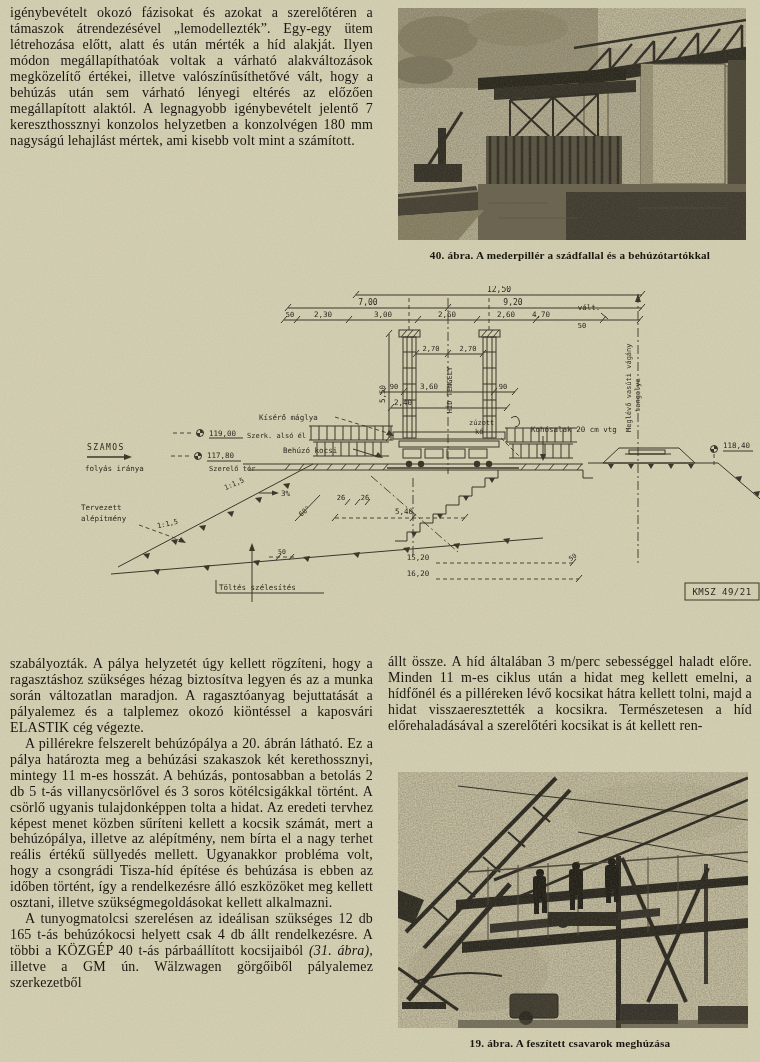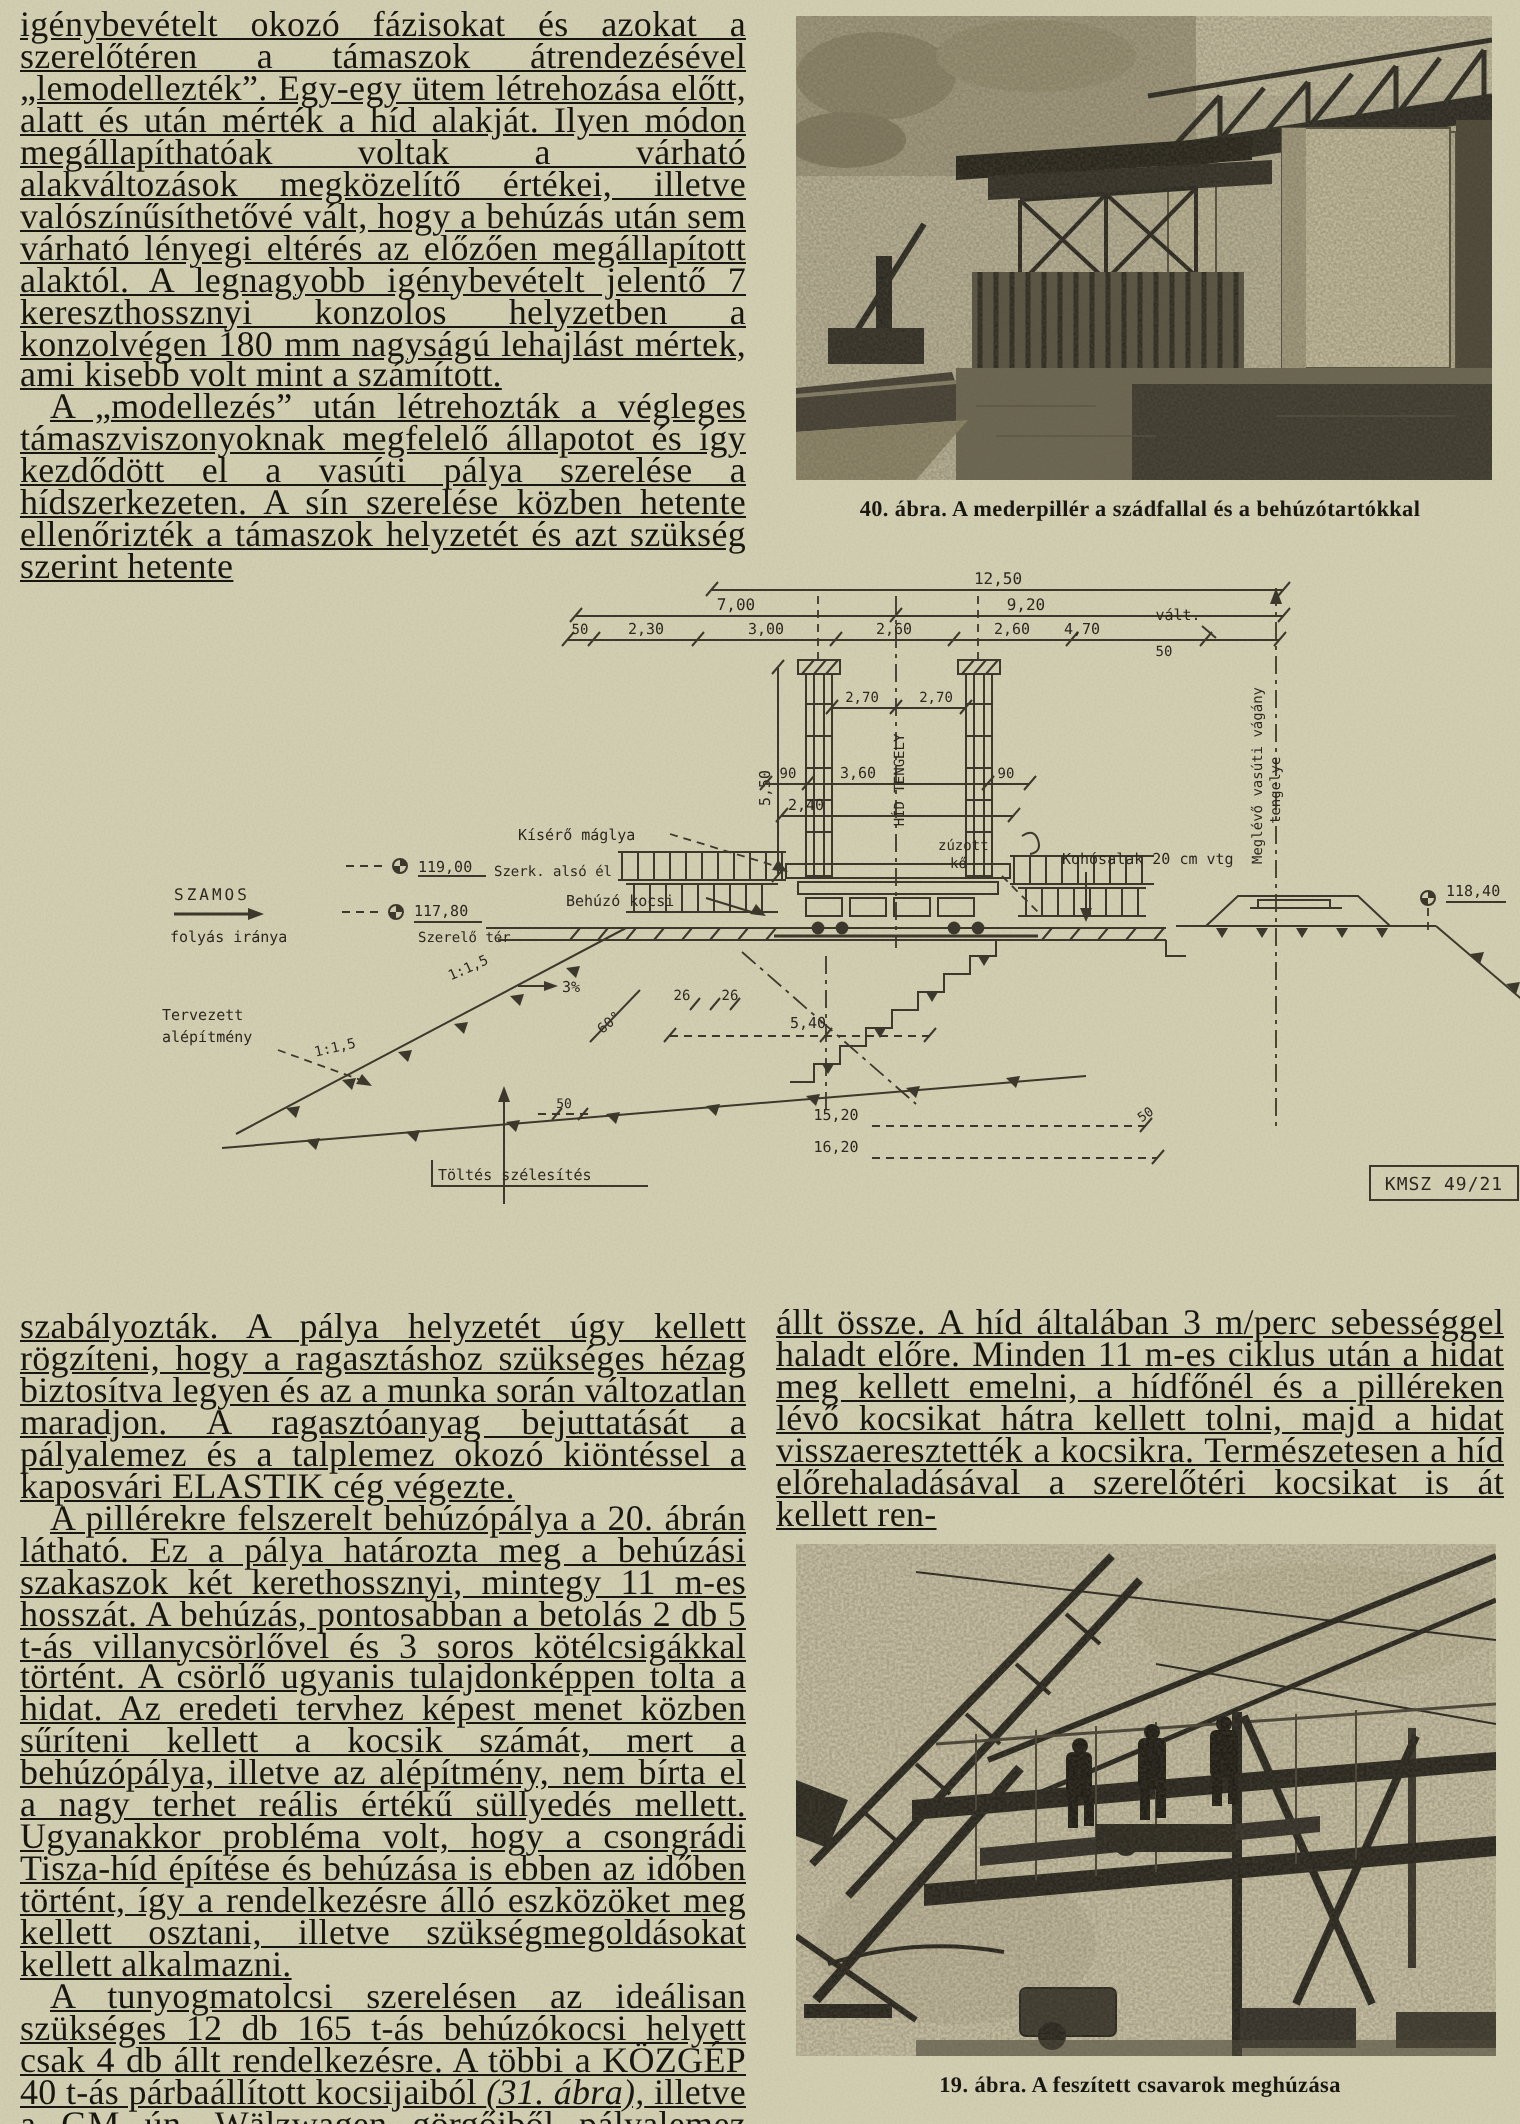--- a/index.html
+++ b/index.html
@@ -3,21 +3,21 @@
 <meta charset="utf-8">
 <style>
   html,body { margin:0; padding:0; }
   .page {
     position:relative; width:760px; height:1062px;
     background:#d2ceb1; color:#17150f; overflow:hidden;
     font-family:"Liberation Serif","DejaVu Serif",serif;
   }
   .textcol {
     position:absolute; text-align:justify;
-    font-size:18px; line-height:15.95px; letter-spacing:0.15px;text-decoration:underline;
+    font-size:14px; line-height:15.95px; letter-spacing:0.15px;
   }
   .textcol p { margin:0; }
   .textcol p.ind { text-indent:15px; }
   .caption {
     position:absolute; font-weight:bold; font-size:11.2px;
     text-align:center; letter-spacing:0.2px;
   }
   .photo { position:absolute; }
   .photo svg, .diagram svg { display:block; }
   .diagram { position:absolute; }
@@ -32,21 +32,20 @@
   .t75{ font-size:7.5px; } .t7 { font-size:7px; } .t65{ font-size:6.5px; } .t9 { font-size:9px; }
   .grainpage { position:absolute; left:0; top:0; pointer-events:none; }
 </style>
 </head>
 <body>
 
 <div class="page">
 
   <div class="textcol" style="left:10px; top:5px; width:363px;">
     <p>igénybevételt okozó fázisokat és azokat a szerelőtéren a támaszok átrendezésével „lemodellezték”. Egy-egy ütem létrehozása előtt, alatt és után mérték a híd alakját. Ilyen módon megállapíthatóak voltak a várható alakváltozások megközelítő értékei, illetve valószínűsíthetővé vált, hogy a behúzás után sem várható lényegi eltérés az előzően megállapított alaktól. A legnagyobb igénybevételt jelentő 7 kereszthossznyi konzolos helyzetben a konzolvégen 180 mm nagyságú lehajlást mértek, ami kisebb volt mint a számított.</p>
-    <p class="ind">A „modellezés” után létrehozták a végleges támaszviszonyoknak megfelelő állapotot és így kezdődött el a vasúti pálya szerelése a hídszerkezeten. A sín szerelése közben hetente ellenőrizték a támaszok helyzetét és azt szükség szerint hetente</p>
   </div>
 
   <div class="photo" style="left:398px; top:8px;">
     <svg width="348" height="232" viewBox="0 0 348 232">
       <defs>
         <filter id="gA" x="0" y="0" width="100%" height="100%">
           <feTurbulence type="fractalNoise" baseFrequency="0.75" numOctaves="2" seed="7"></feTurbulence>
           <feColorMatrix type="matrix" values="0 0 0 0 0.12  0 0 0 0 0.11  0 0 0 0 0.08  1.2 0 0 0 -0.25"></feColorMatrix>
         </filter>
       </defs>

